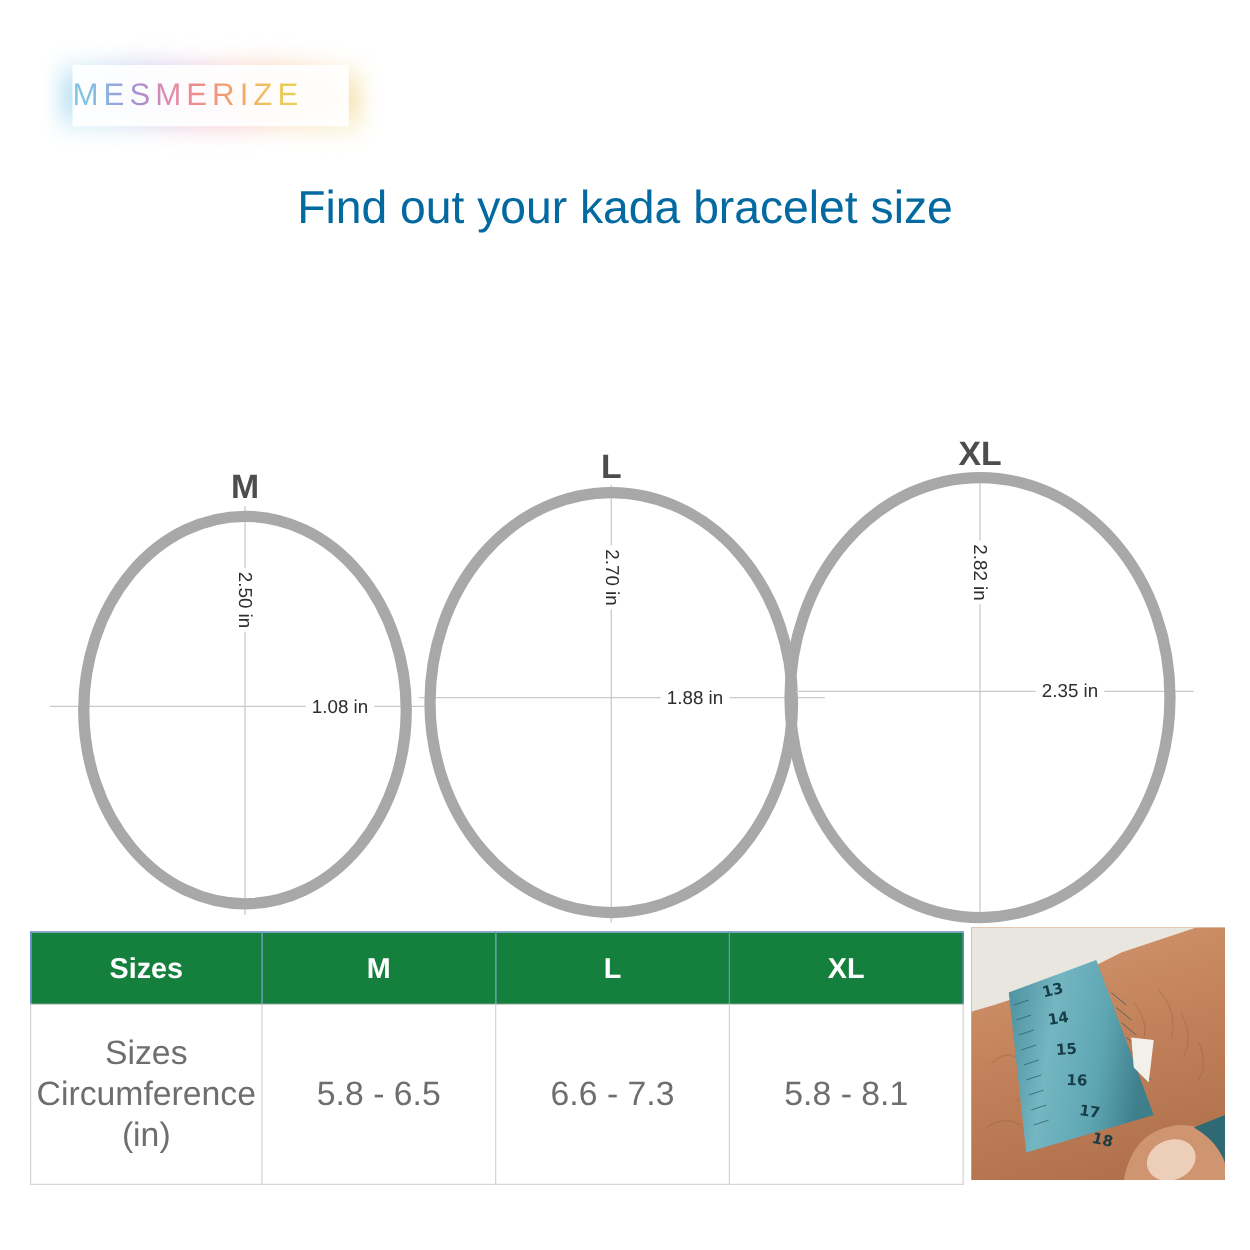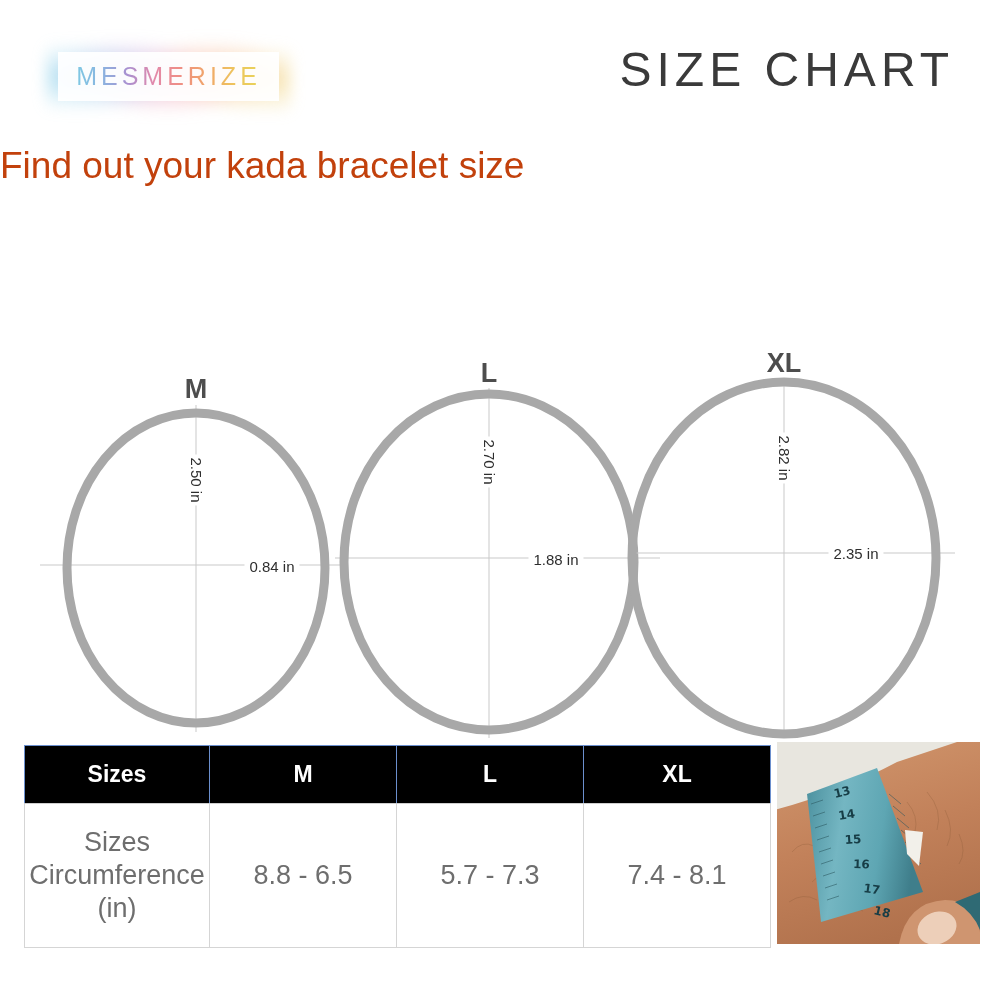--- a/index.html
+++ b/index.html
@@ -43,21 +43,21 @@
   }
   .logo-box {
     position: absolute;
     left: 12px;
     top: 11px;
     right: 12px;
     bottom: 12px;
     background: rgba(255,255,255,.93);
     display: flex;
     align-items: center;
-    justify-content: center;
+    justify-content: flex-start;
   }
   .logo-text {
     font-size: 25px;
     letter-spacing: 4px;
     font-weight: 400;
     background: linear-gradient(90deg,
        #7ec8e3 0%, #8ab4e0 14%, #a88fd0 28%,
        #e289ab 42%, #ef8e85 56%, #f0a469 70%,
        #eec35d 85%, #e8d45a 100%);
     -webkit-background-clip: text;
@@ -76,23 +76,24 @@
     color: #3a3a3a;
     white-space: nowrap;
   }
 
   
   .headline {
     position: absolute;
     left: 0;
     right: 0;
     top: 145px;
+    text-align: center;
     font-size: 37px;
     font-weight: 400;
-    color: #c2410c;
+    color: #0369a1;
   }
   .para {
     position: absolute;
     left: 52px;
     width: 900px;
     top: 200px;
     text-align: center;
     font-size: 27px;
     line-height: 52px;
     color: #7a7a7a;
@@ -142,21 +143,21 @@
     width: 734px;
     border-collapse: collapse;
     table-layout: fixed;
   }
   .table th, .table td {
     border: 1px solid #d5d5d5;
     text-align: center;
     vertical-align: middle;
   }
   .table thead th {
-    background: #000000;
+    background: #15803d;
     color: #ffffff;
     font-size: 23px;
     font-weight: 700;
     height: 55px;
     border-color: #6b8fcd;
     border-bottom-color: #cfcfcf;
   }
   .table thead th + th { border-left: 1px solid #9db4dd; }
   .table tbody td {
     height: 141px;
@@ -184,21 +185,20 @@
 
 <div class="page">
 
   <div class="logo-wrap">
     <div class="logo-glow"></div>
     <div class="logo-box">
       <span class="logo-text">MESMERIZE</span>
     </div>
   </div>
 
-  <div class="size-chart-title">SIZE CHART</div>
 
   <div class="headline">Find out your kada bracelet size</div>
 
   <div class="diagram">
 
     <svg width="1000" height="380" viewBox="0 0 1000 380">
 
       <line x1="40" y1="205" x2="345" y2="205" stroke="#c9c9c9" stroke-width="1"></line>
       <line x1="196" y1="45" x2="196" y2="372" stroke="#c9c9c9" stroke-width="1"></line>
       <ellipse cx="196" cy="208" rx="129" ry="155" fill="none" stroke="#a8a8a8" stroke-width="9"></ellipse>
@@ -216,40 +216,40 @@
     <div class="oval-label" style="left:196px; top:14px;">M</div>
     <div class="oval-label" style="left:489px; top:-2px;">L</div>
     <div class="oval-label" style="left:784px; top:-12px;">XL</div>
 
     
     <div class="dim-v" style="left:196px; top:120px;">2.50 in</div>
     <div class="dim-v" style="left:489px; top:102px;">2.70 in</div>
     <div class="dim-v" style="left:784px; top:98px;">2.82 in</div>
 
     
-    <div class="dim-h" style="left:272px; top:206px;">0.84 in</div>
+    <div class="dim-h" style="left:272px; top:206px;">1.08 in</div>
     <div class="dim-h" style="left:556px; top:199px;">1.88 in</div>
     <div class="dim-h" style="left:856px; top:193px;text-align:center;">2.35 in</div>
   </div>
 
   <table class="table">
     <thead>
       <tr>
         <th class="col-label">Sizes</th>
         <th class="col-size">M</th>
         <th class="col-size">L</th>
         <th class="col-size">XL</th>
       </tr>
     </thead>
     <tbody>
       <tr>
         <td>Sizes Circumference (in)</td>
-        <td>8.8 - 6.5</td>
-        <td>5.7 - 7.3</td>
-        <td>7.4 - 8.1</td>
+        <td>5.8 - 6.5</td>
+        <td>6.6 - 7.3</td>
+        <td>5.8 - 8.1</td>
       </tr>
     </tbody>
   </table>
 
   <div class="photo">
     <svg width="203" height="202" viewBox="0 0 203 202">
       <defs>
         <linearGradient id="skin" x1="0" y1="0" x2="0.3" y2="1">
           <stop offset="0%" stop-color="#d79a६e"></stop>
           <stop offset="0%" stop-color="#d49a70"></stop>

